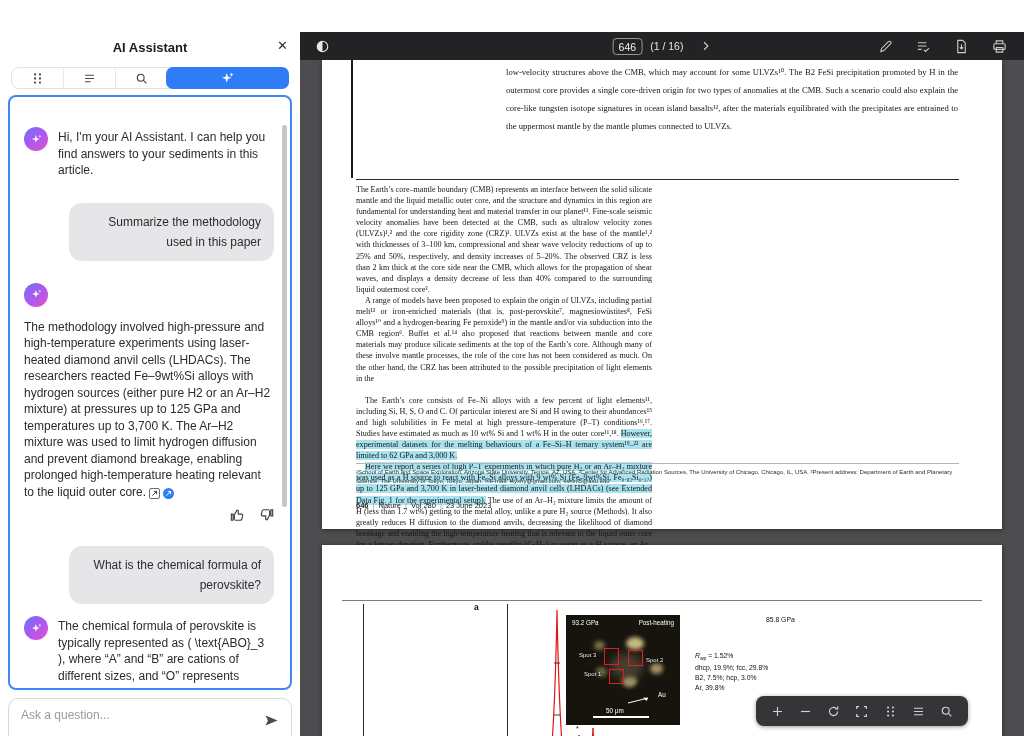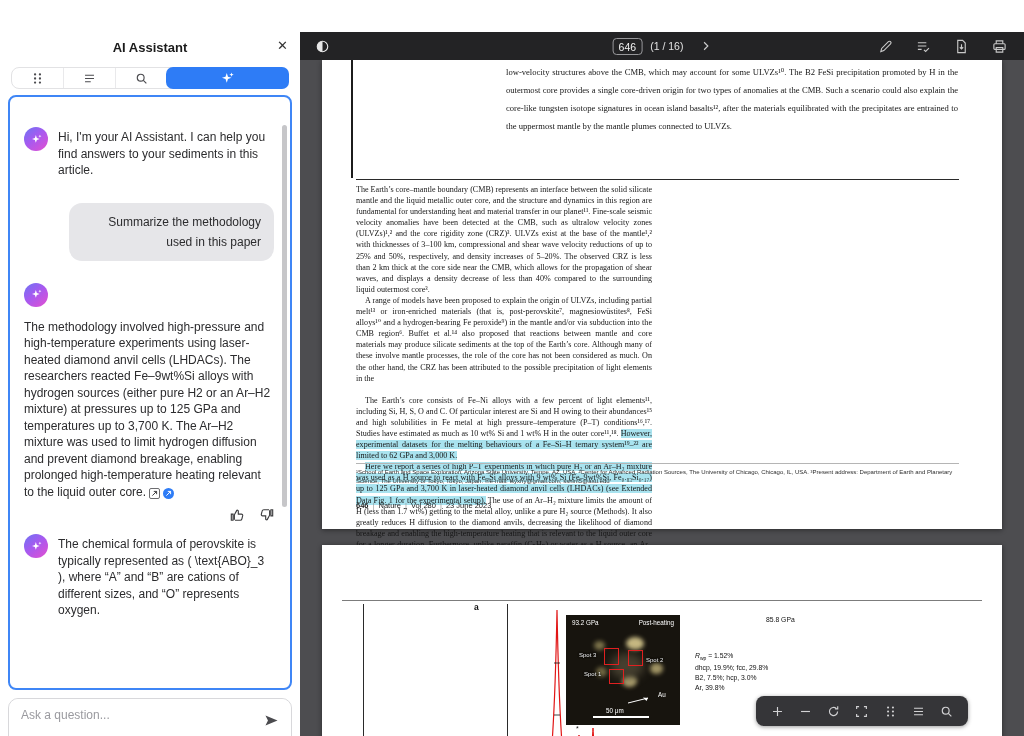--- a/index.html
+++ b/index.html
@@ -159,20 +159,21 @@
       </div>
       <div class="feedback">
         <svg width="14" height="14" viewBox="0 0 16 16" fill="none" stroke="currentColor" stroke-width="1.3">
             <path d="M1.5 7h2v7h-2zM5 13.5V7.8L7.6 3c.5-.9 1.9-.5 1.9.5V7h3.6c.9 0 1.6.9 1.4 1.8l-.9 3.6c-.2.9-1 1.6-2 1.6H5.6"></path>
           </svg>
         <svg width="14" height="14" viewBox="0 0 16 16" fill="none" stroke="currentColor" stroke-width="1.3" style="transform:rotate(180deg)">
             <path d="M1.5 7h2v7h-2zM5 13.5V7.8L7.6 3c.5-.9 1.9-.5 1.9.5V7h3.6c.9 0 1.6.9 1.4 1.8l-.9 3.6c-.2.9-1 1.6-2 1.6H5.6"></path>
           </svg>
       </div>
 
+      <div class="bubble">What is the chemical formula of perovskite?</div>
 
       <div class="msg m3">
         <span class="avatar">
           <svg width="13" height="13" viewBox="0 0 16 16" fill="#ffffff">
               <path d="M7.2 2.6L8.4 6.1l3.5 1.2-3.5 1.2-1.2 3.5L6 8.5 2.5 7.3 6 6.1z"></path>
               <path d="M12.2 2l.5 1.4 1.4.5-1.4.5-.5 1.4-.5-1.4-1.4-.5 1.4-.5z"></path>
             </svg>
         </span>
         <div class="msg-text">The chemical formula of perovskite is typically represented as ( \text{ABO}_3 ), where “A” and “B” are cations of different sizes, and “O” represents oxygen.</div>
       </div>

